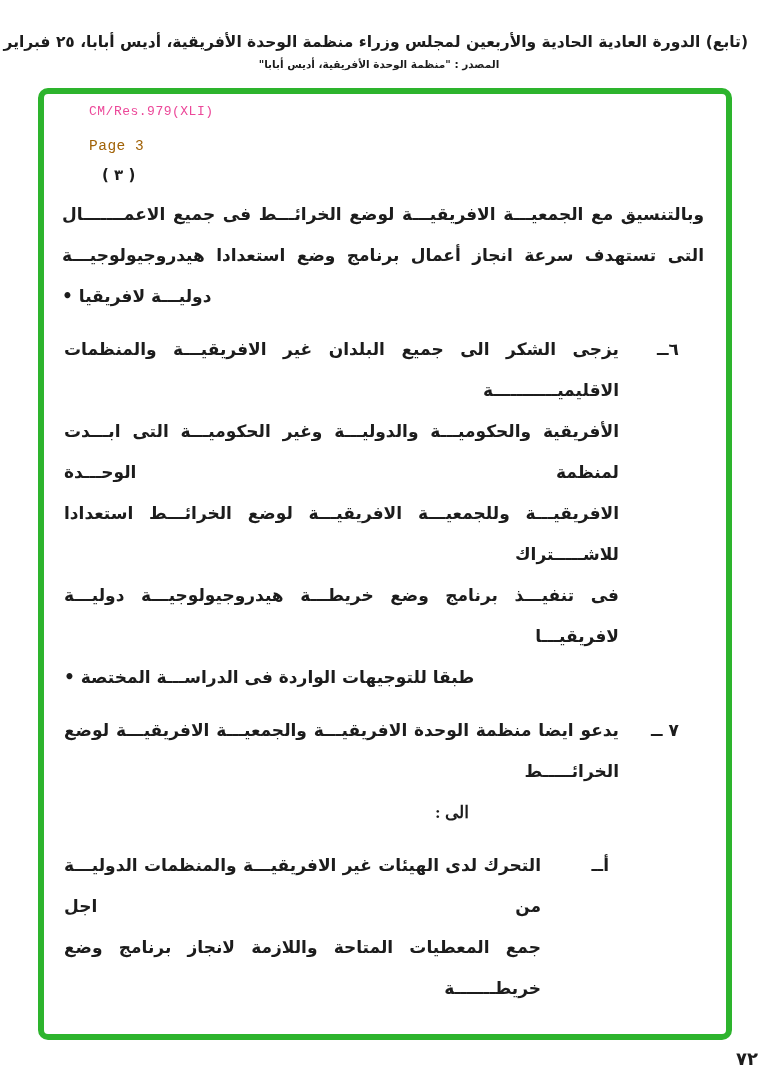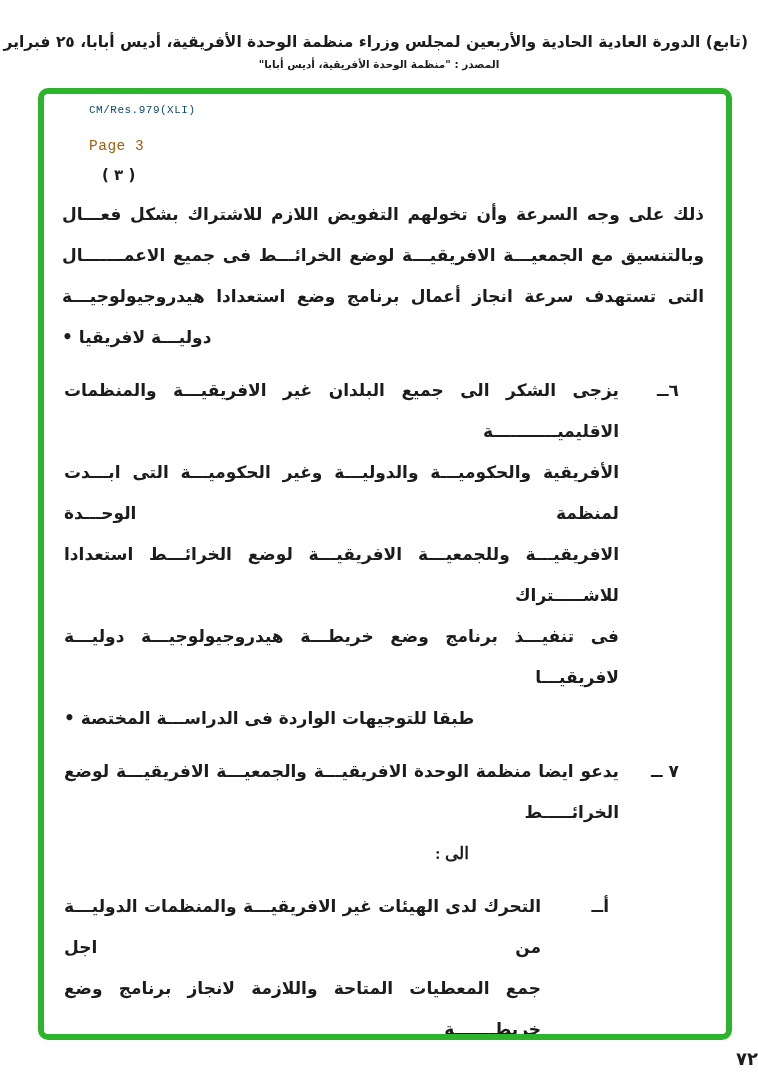--- a/index.html
+++ b/index.html
@@ -25,21 +25,21 @@
   }
   
   .frame{
     position:absolute;left:38px;top:88px;width:694px;height:952px;
     border:6px solid #2db42d;border-radius:10px;
     box-sizing:border-box;background:#ffffff;overflow:hidden;
   }
   .doc-ref{
     position:absolute;left:45px;top:10px;
     font-family:"Liberation Mono","DejaVu Sans Mono",monospace;
-    font-size:11px;font-weight:400;color:#0c4a6e;letter-spacing:0.5px;
+    font-size:13px;font-weight:400;color:#ec4899;letter-spacing:0.5px;
   }
   .doc-page{
     position:absolute;left:45px;top:44px;
     font-family:"Liberation Mono","DejaVu Sans Mono",monospace;
     font-size:14.5px;color:#a16207;letter-spacing:0.5px;
   }
   .arabic-pagenum{
     position:absolute;left:58px;top:72px;
     font-size:15px;font-weight:700;direction:rtl;letter-spacing:2px;
   }
@@ -81,21 +81,20 @@
 
 <div class="frame">
 
   <div class="doc-ref">CM/Res.979(XLI)</div>
   <div class="doc-page">Page 3</div>
   <div class="arabic-pagenum">( ٣ )</div>
 
   <div class="doc-body">
 
     <div class="para">
-      <div class="line">ذلك على وجه السرعة وأن تخولهم التفويض  اللازم للاشتراك بشكل فعـــال</div>
       <div class="line">وبالتنسيق  مع الجمعيـــة الافريقيـــة لوضع  الخرائـــط فى  جميع الاعمـــــــال</div>
       <div class="line">التى تستهدف سرعة انجاز أعمال برنامج  وضع استعدادا هيدروجيولوجيـــة</div>
       <div class="line line--left">دوليـــة لافريقيا •</div>
     </div>
 
     <div class="para p-num">
       <span class="marker">٦ــ</span>
       <div class="line">يزجى الشكر الى جميع البلدان غير الافريقيـــة والمنظمات الاقليميـــــــــــة</div>
       <div class="line">الأفريقية والحكوميـــة والدوليـــة وغير الحكوميـــة التى ابـــدت لمنظمة الوحـــدة</div>
       <div class="line">الافريقيـــة وللجمعيـــة الافريقيـــة لوضع الخرائـــط استعدادا للاشـــــتراك</div>

